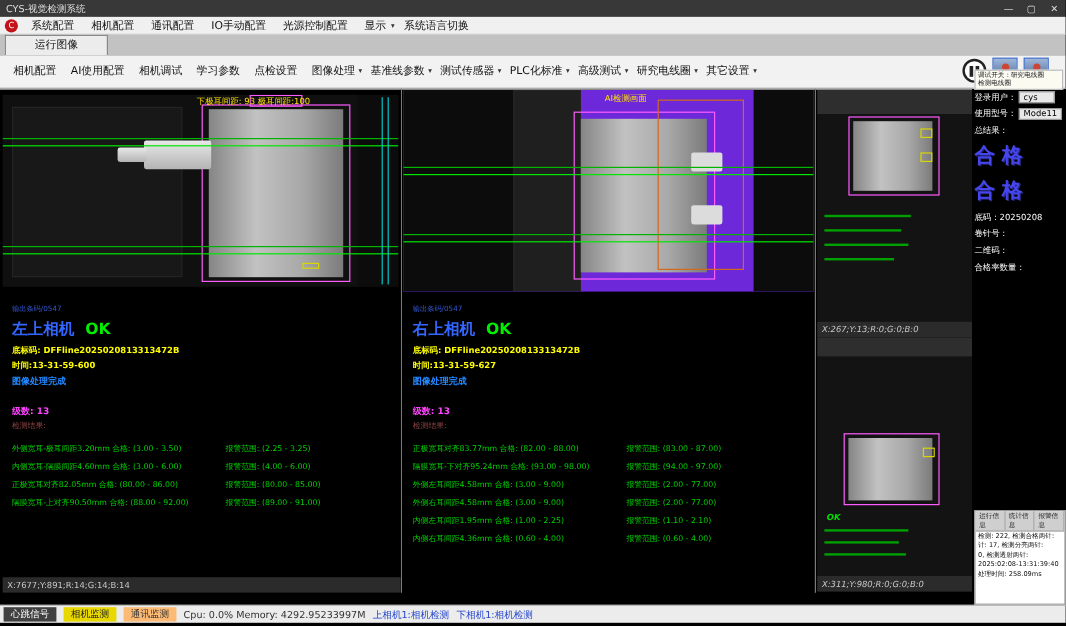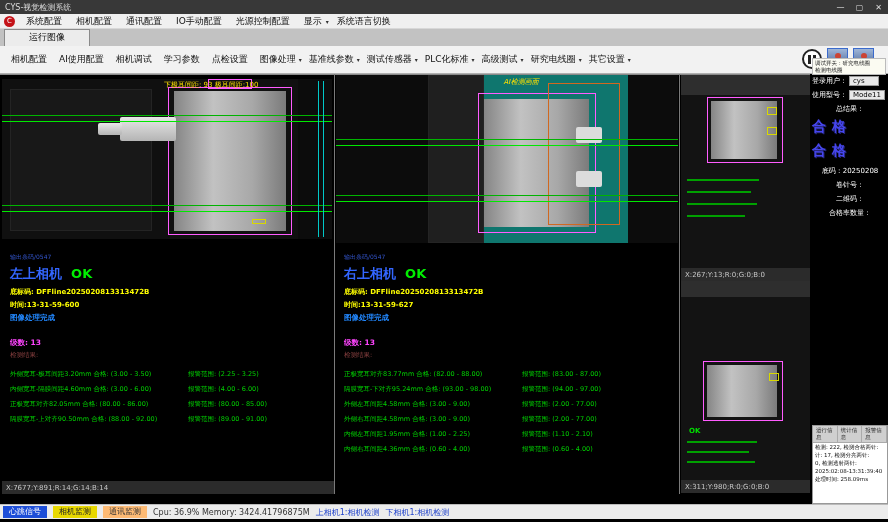--- a/index.html
+++ b/index.html
@@ -71,45 +71,45 @@
   .bline { font-size:7.5px; font-weight:bold; color:#2288ff; margin-bottom:15px; }
   .mline { font-size:7.5px; font-weight:bold; color:#ff44ff; margin-bottom:3px; }
   .dimline { font-size:6.5px; color:#8a4040; margin-bottom:10px; }
   .mrow { display:flex; margin-bottom:6px; }
   .mval { flex:0 0 178px; font-size:6.5px; color:#00d200; white-space:nowrap; }
   .malarm { font-size:6.5px; color:#00d200; white-space:nowrap; }
   .coordbar { position:absolute; left:0; bottom:0; width:100%; height:13px; background:#2b2b2b;
     color:#c8c8c8; font-size:7px; display:flex; align-items:center; padding-left:4px; }
 
   
-  .prevcol { position:absolute; left:681px; top:75px; width:129px; height:418px; }
+  .prevcol { position:absolute; left:681px; top:75px; width:129px; height:418px;font-style:italic; }
   .preview { position:absolute; left:0; width:129px; background:#131313; overflow:hidden; }
   .prevband { position:absolute; left:0; width:129px; background:#2e2e2e; }
   .gtl { position:absolute; background:#00a000; height:2px; }
   .prev-ok { position:absolute; font-size:7px; font-weight:bold; color:#00dd00; }
 
   
   .sidebar { position:absolute; left:812px; top:76px; width:76px; height:348px; color:#fff; }
   .side-row { display:flex; align-items:center; margin-bottom:4px; }
-  .slabel { font-size:7px; color:#fff; margin-bottom:4px; white-space:nowrap;text-align:center; }
+  .slabel { font-size:7px; color:#fff; margin-bottom:4px; white-space:nowrap; }
   .sval { font-size:7px; color:#000; background:#e8e8e8; border:1px solid #999;
     padding:0 3px; min-width:30px; height:10px; line-height:9px; margin-left:2px; }
-  .big-result { font-size:14px; font-weight:bold; letter-spacing:6px; color:#4646ee;
+  .big-result { font-size:17px; font-weight:bold; letter-spacing:6px; color:#4646ee;
     text-shadow:1px 1px 0 #26267a; margin:2px 0 6px; }
 
   .statspanel { position:absolute; left:812px; top:425px; width:76px; height:79px; background:#fff; border:1px solid #999; }
   .stats-tabs { display:flex; background:#cfcfcf; border-bottom:1px solid #aaa; }
   .stats-tab { font-size:5.5px; color:#222; padding:1px 3px; border-right:1px solid #aaa; }
   .stats-line { font-size:5.5px; color:#111; line-height:8px; padding:0 2px; white-space:nowrap; overflow:hidden; }
 
   
   .statusbar { position:absolute; left:0; top:504px; width:888px; height:15px; background:#ececec;
     border-top:1px solid #bbb; display:flex; align-items:center; gap:6px; padding-left:3px; }
   .badge { font-size:8px; padding:0 6px; height:12px; line-height:12px; }
-  .badge.red { background:#1d4ed8; color:#fff; }
+  .badge.red { background:#404040; color:#fff; }
   .badge.yellow { background:#e8d800; color:#222; }
   .badge.gray { background:#fdba74; color:#333; }
   .cpu { font-size:8px; color:#333; }
   .camtext { font-size:8px; color:#2244cc; }
 </style>
 </head>
 <body>
 
 <div class="titlebar">
   <span>CYS-视觉检测系统</span>
@@ -222,21 +222,21 @@
       <span class="mval">隔膜宽耳-上对齐90.50mm 合格: (88.00 - 92.00)</span>
       <span class="malarm">报警范围: (89.00 - 91.00)</span>
     </div>
   </div>
   <div class="coordbar">
     <span>X:7677;Y:891;R:14;G:14;B:14</span>
   </div>
 </div>
 
 <div class="panel" style="left:336px; width:342px;">
-  <div class="img-area" style="left:0; top:0; width:358px; height:168px; background:#0f766e;font-style:italic;">
+  <div class="img-area" style="left:0; top:0; width:358px; height:168px; background:#6d28d9;">
     <div class="dark2" style="left:0; top:0; width:92px; height:168px;"></div>
     <div class="dark1" style="left:92px; top:0; width:56px; height:168px; background:#1f1f1f;"></div>
     <div class="dark2" style="left:292px; top:0; width:50px; height:168px;"></div>
     <div class="battery" style="left:148px; top:24px; width:105px; height:128px;"></div>
     <div class="magbox" style="left:142px; top:18px; width:118px; height:140px;"></div>
     <div class="orangebox" style="left:212px; top:8px; width:72px; height:142px;"></div>
     <div class="weld" style="left:240px; top:52px; width:26px; height:16px;"></div>
     <div class="weld" style="left:240px; top:96px; width:26px; height:16px;"></div>
     <div class="gl" style="left:0; top:64px; width:342px;"></div>
     <div class="glb" style="left:0; top:70px; width:342px;"></div>
@@ -340,16 +340,16 @@
   <div class="stats-line">计: 17, 检测分亮两针:</div>
   <div class="stats-line">0, 检测透射两针:</div>
   <div class="stats-line">2025:02:08-13:31:39:40</div>
   <div class="stats-line">处理时间: 258.09ms</div>
 </div>
 
 <div class="statusbar">
   <span class="badge red">心跳信号</span>
   <span class="badge yellow">相机监测</span>
   <span class="badge gray">通讯监测</span>
-  <span class="cpu">Cpu: 36.9% Memory: 3424.41796875M</span>
+  <span class="cpu">Cpu: 0.0% Memory: 4292.95233997M</span>
   <span class="camtext">上相机1:相机检测</span>
   <span class="camtext">下相机1:相机检测</span>
 </div>
 
 </body></html>

